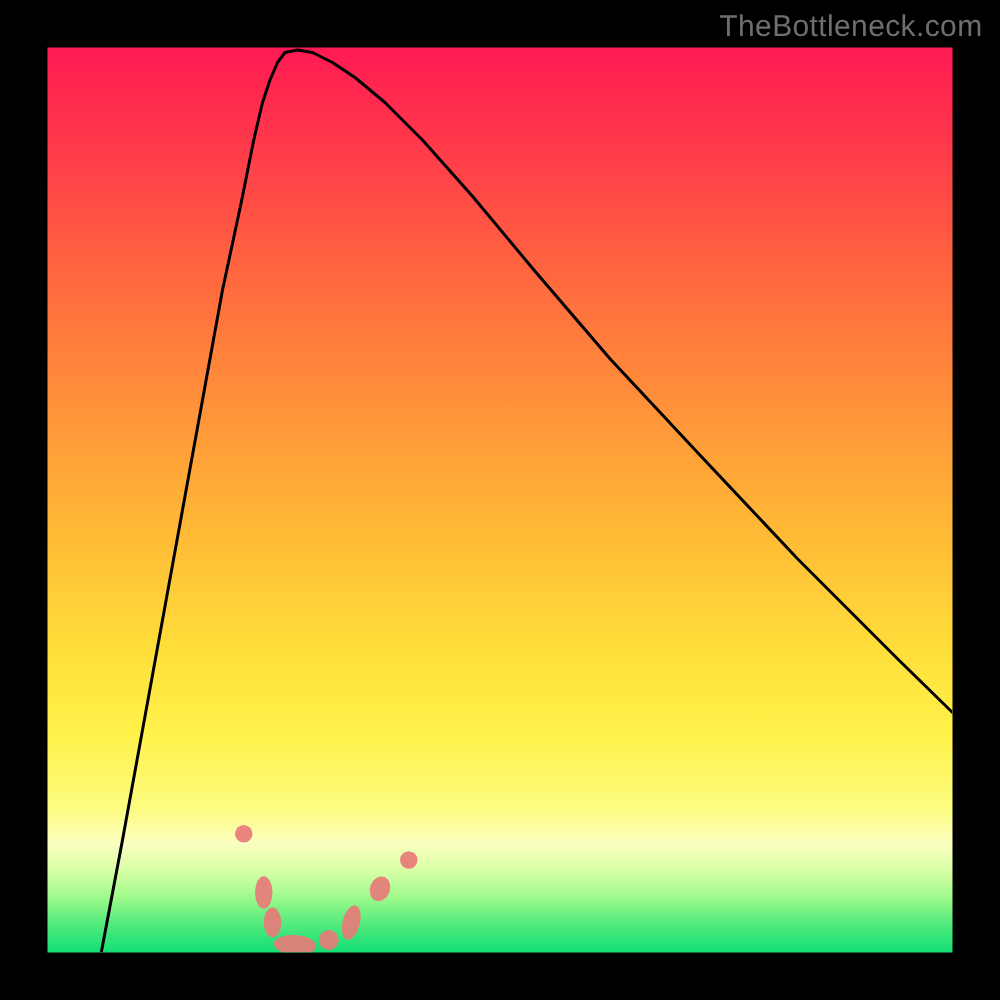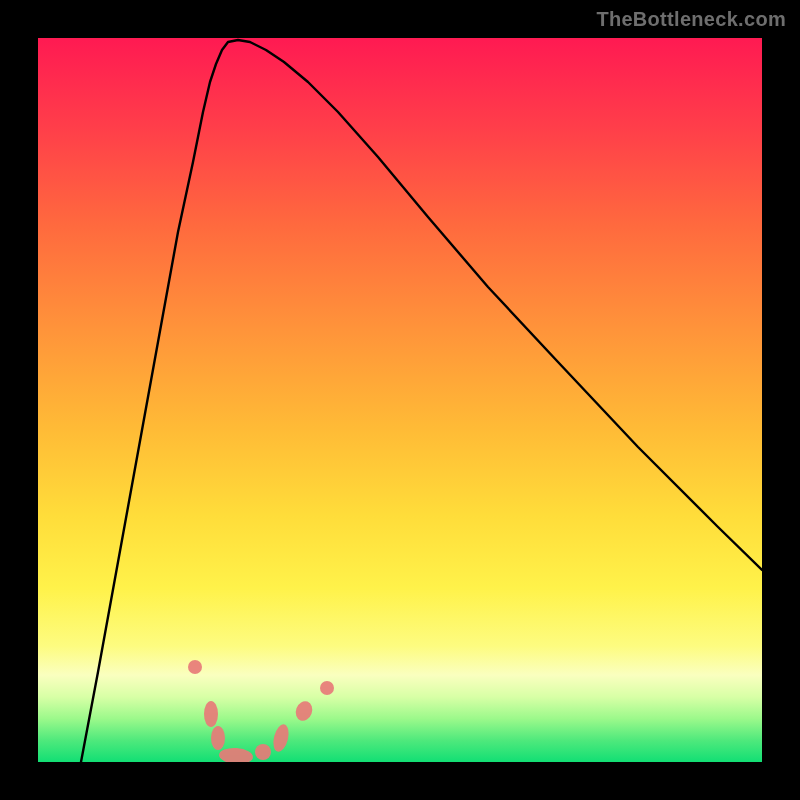--- a/index.html
+++ b/index.html
@@ -38,22 +38,22 @@
       #d8ffa6 91%,
       #9cf98b 94%,
       #4fe97c 97%,
       #12df74 100%
     );
   }
   .watermark {
     position: absolute;
     top: 8px;
     right: 14px;
-    font-size: 20px;
-    font-weight: 700;
+    font-size: 24px;
+    font-weight: 400;
     color: #6e6e6e;
     letter-spacing: 0.3px;
     z-index: 5;
   }
   svg.curve {
     position: absolute;
     left: 0; top: 0;
     width: 724px; height: 724px;
   }
 </style>

